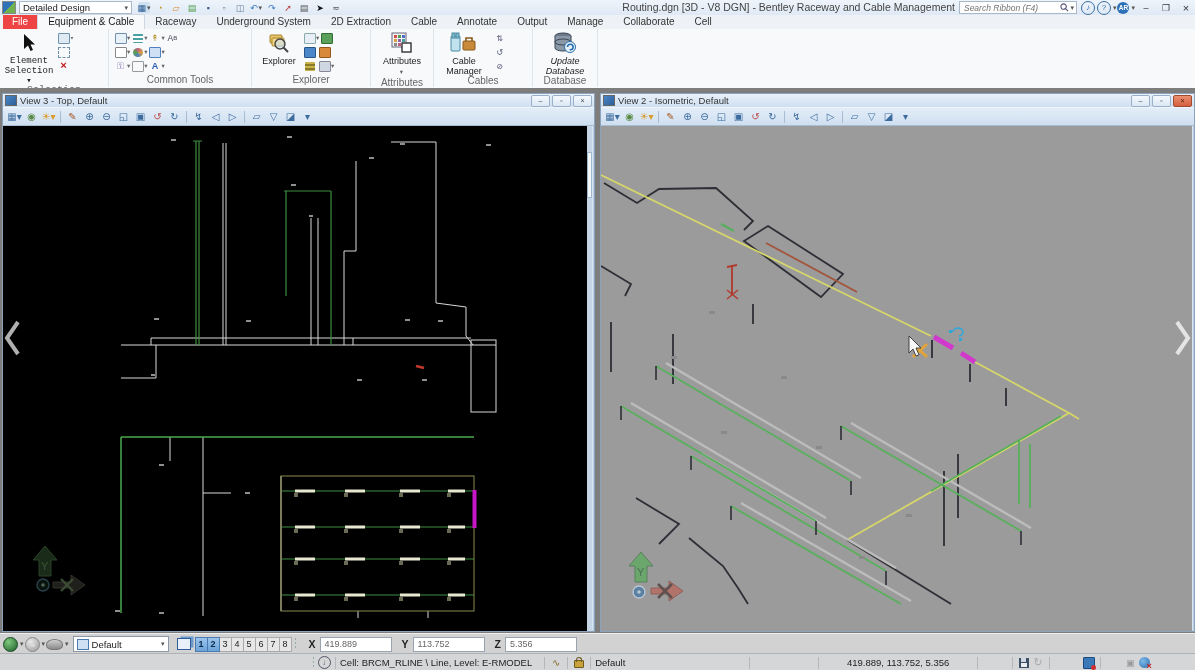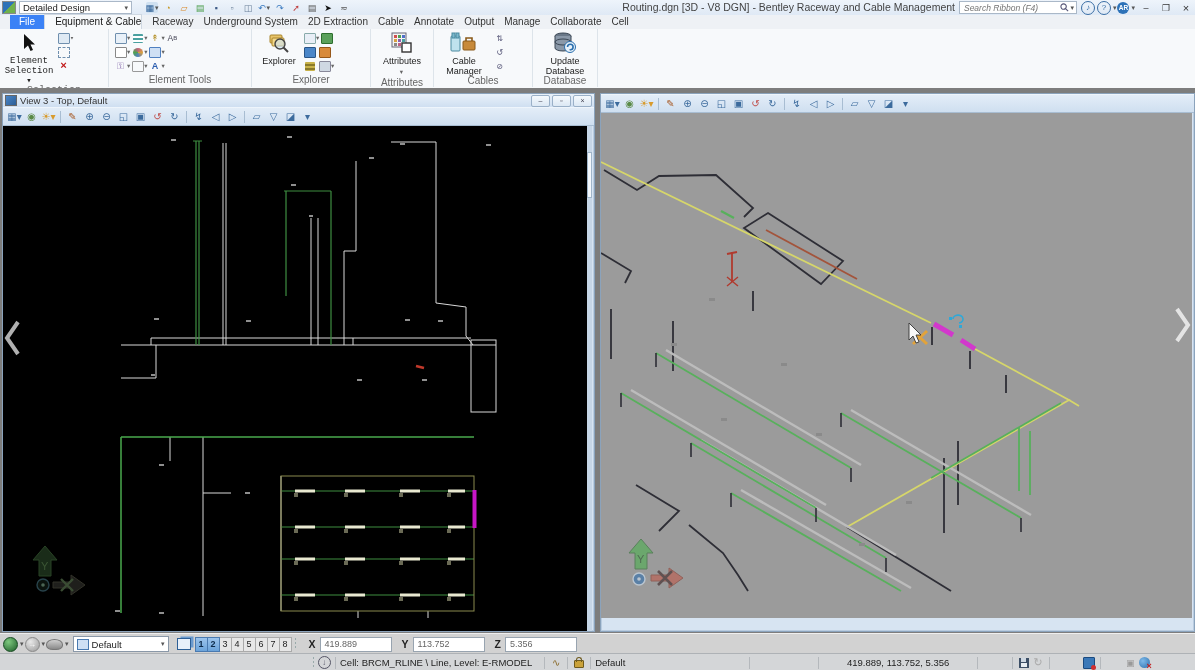--- a/index.html
+++ b/index.html
@@ -5,41 +5,41 @@
   html,body{margin:0;padding:0;width:1195px;height:670px;overflow:hidden;
     font-family:"Liberation Sans","DejaVu Sans",sans-serif;background:#787878;
     -webkit-font-smoothing:antialiased;}
   
   #titlebar{position:absolute;left:0;top:0;width:1195px;height:15px;
     background:linear-gradient(#eef4fb,#dfe9f5);border-bottom:1px solid #cdd9e7;
     display:flex;align-items:center;font-size:10px;color:#333;}
   #app-logo{width:12px;height:11px;margin:0 3px 0 2px;background:
     linear-gradient(135deg,#2d72b8 50%,#6fb14d 50%);border:1px solid #888;}
   #workflow-combo{display:flex;align-items:center;background:#fff;border:1px solid #aab8c8;
-    height:11px;width:105px;padding:0 3px;margin-right:12px;}
+    height:11px;width:105px;padding:0 3px;margin-right:4px;}
   #workflow-combo .lbl{flex:1;font-size:9.5px;color:#222;}
   .qa-icn{width:12px;height:11px;margin:0 2px;border-radius:2px;display:inline-flex;
     align-items:center;justify-content:center;font-size:9px;line-height:10px;}
   .caret{font-size:7px;color:#555;margin-left:1px;}
   #main-title{position:absolute;left:15px;right:240px;top:0;height:15px;text-align:right;
     font-size:10.5px;color:#444;line-height:15px;pointer-events:none;}
   #title-right{margin-left:auto;display:flex;align-items:center;height:15px;}
   #search-box{display:flex;align-items:center;background:#fff;border:1px solid #aab8c8;
     width:112px;height:11px;padding:0 2px;margin-right:3px;}
   #search-box input{border:0;outline:0;flex:1;font-size:8.5px;font-style:italic;
     color:#777;background:transparent;width:80px;font-family:inherit;}
   .tiny-round{width:12px;height:12px;border-radius:50%;display:inline-flex;align-items:center;
     justify-content:center;font-size:8px;margin:0 1px;}
   .winbtn{width:18px;height:13px;display:inline-flex;align-items:center;justify-content:center;
     font-size:9px;color:#333;margin-left:2px;}
   
   #tabrow{position:absolute;left:0;top:15px;width:1195px;height:14px;background:#eef1f5;
     display:flex;align-items:flex-end;font-size:10px;color:#333;}
-  .rtab{padding:1px 0 1px 10px;height:12px;line-height:12px;cursor:default;}
-  .rtab.file{background:#3b82f6;color:#fff;margin-left:10px;padding:1px 9px;}
+  .rtab{padding:1px 10px 1px 10px;height:12px;line-height:12px;cursor:default;}
+  .rtab.file{background:#ef4444;color:#fff;margin-left:3px;padding:1px 9px;}
   .rtab.active{background:#f7f9fb;border:1px solid #cfd8e2;border-bottom:0;color:#1a1a1a;}
   
   #ribbon{position:absolute;left:0;top:29px;width:1195px;height:59px;background:#f7f9fb;
     border-bottom:1px solid #b9c4cf;display:flex;}
   .rgroup{height:58px;display:flex;flex-direction:column;border-right:1px solid #dde4ea;}
   .rgroup .content{flex:1;display:flex;align-items:flex-start;padding:2px 4px 0 4px;}
   .rgroup .glabel{height:12px;text-align:center;font-size:10px;color:#666;line-height:10px;}
   .bigbtn{display:flex;flex-direction:column;align-items:center;width:56px;font-size:9px;
     color:#222;text-align:center;line-height:10px;}
   .bigbtn .bicon{height:24px;display:flex;align-items:center;justify-content:center;margin-bottom:1px;}
@@ -225,21 +225,21 @@
         <span class="mi" style="color:#8a6fae;">⚿</span>
           <span class="micaret">▾</span>
         <span class="mi">
             <span class="blk" style="border:1px solid #999;"></span>
           </span>
           <span class="micaret">▾</span>
         <span class="mi" style="color:#2d5fb0;font-weight:bold;">A</span>
           <span class="micaret">▾</span>
       </span>
     </div>
-    <div class="glabel">Element Tools</div>
+    <div class="glabel">Common Tools</div>
   </div>
 
   <div class="rgroup" style="width:118px;">
     <div class="content">
       <div class="bigbtn" style="width:46px;">
         <div class="bicon">
           <svg width="22" height="22" viewBox="0 0 22 22">
             <rect x="2" y="3" width="12" height="8" rx="1" fill="#e8c46a" stroke="#a8842a"></rect>
             <rect x="4" y="6" width="12" height="8" rx="1" fill="#f4d98a" stroke="#a8842a"></rect>
             <circle cx="12" cy="12" r="5" fill="rgba(200,225,245,.6)" stroke="#444" stroke-width="1.4"></circle>
@@ -328,21 +328,21 @@
           </span>
         <span class="mrow">
             <span class="mi" style="color:#557;font-size:8px;">⊘</span>
           </span>
       </div>
     </div>
     <div class="glabel">Cables</div>
   </div>
 
   <div class="rgroup" style="width:64px;">
-    <div class="content" style="">
+    <div class="content" style="font-style:italic;">
       <div class="bigbtn">
         <div class="bicon">
           <svg width="24" height="23" viewBox="0 0 24 23">
             <ellipse cx="10" cy="4" rx="8" ry="3" fill="#6a7888" stroke="#3a4654"></ellipse>
             <path d="M2,4 v12 a8,3 0 0 0 16,0 v-12" fill="#8a98a8" stroke="#3a4654"></path>
             <ellipse cx="10" cy="10" rx="8" ry="3" fill="none" stroke="#3a4654"></ellipse>
             <circle cx="17" cy="15" r="5.5" fill="#e8f2fa" stroke="#2a6fae"></circle>
             <path d="M14.5,15 a2.8,2.8 0 1 1 2.8,2.8" fill="none" stroke="#2a6fae" stroke-width="1.6"></path>
             <path d="M17.5,18.8 l-1.6,-1 1.9,-0.9 z" fill="#2a6fae"></path>
           </svg>
@@ -476,20 +476,29 @@
 
         <path d="M15,196 L4,212 L15,228" stroke="#cfcfcf" stroke-width="4" fill="none" opacity="0.85"></path>
       </svg>
       <div class="vscroll">
           <div class="thumb"></div>
         </div>
     </div>
   </div>
 
   <div class="viewwin" style="left:600px;top:5px;width:593px;height:537px;">
+    <div class="vtitle">
+      <span class="vicon"></span>
+      <span>View 2 - Isometric, Default</span>
+      <span class="vwinbtns">
+        <span class="vwb">–</span>
+        <span class="vwb">▫</span>
+        <span class="vwb close-red">×</span>
+      </span>
+    </div>
     <div class="vtoolbar">
         <span class="vticon">▦▾</span>
         <span class="vticon" style="color: rgb(90, 138, 70);">◉</span>
         <span class="vticon" style="color: rgb(216, 155, 44);">☀▾</span>
         <span class="vtsep"></span>
         <span class="vticon" style="color: rgb(168, 92, 40);">✎</span>
         <span class="vticon">⊕</span>
         <span class="vticon">⊖</span>
         <span class="vticon">◱</span>
         <span class="vticon">▣</span>

